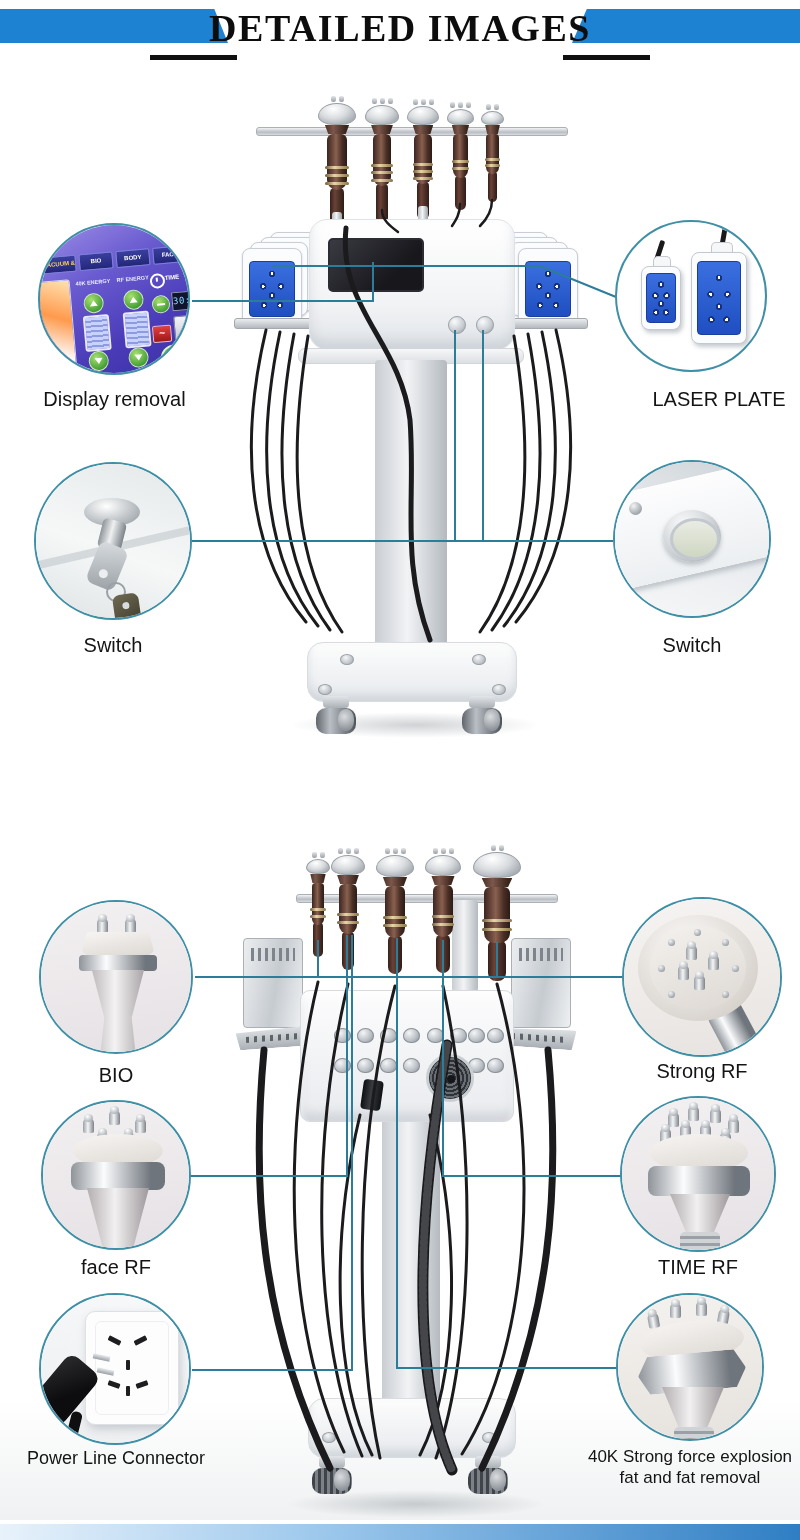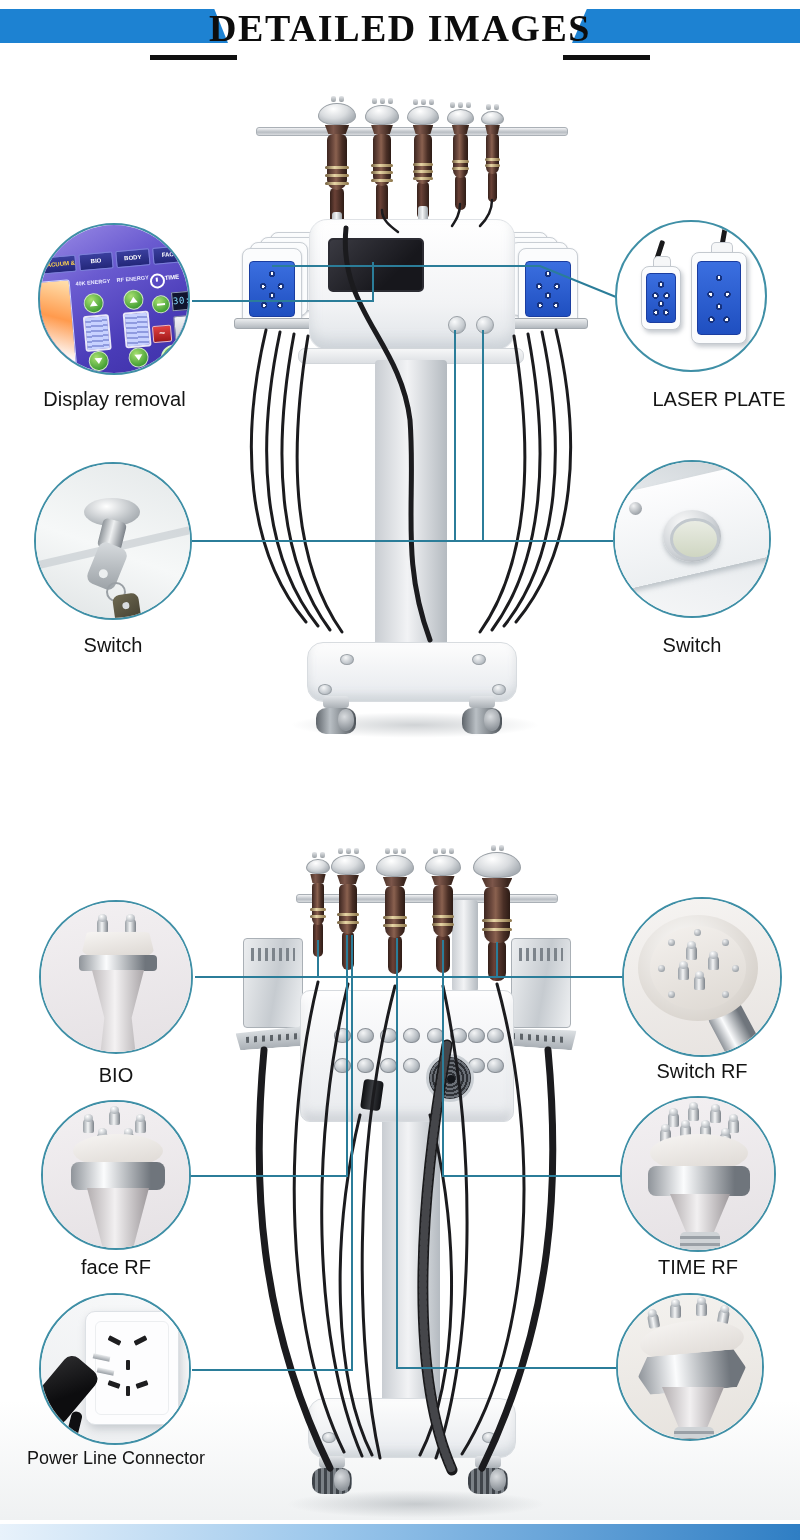--- a/index.html
+++ b/index.html
@@ -654,19 +654,23 @@
     <div class="band" style="left:20px;top:58px;width:108px;height:38px;transform:rotate(-5deg);clip-path:polygon(0 50%,10% 0,90% 0,100% 50%,90% 100%,10% 100%);"></div>
     <div class="conebody" style="left:44px;top:92px;width:62px;height:42px;"></div>
     <div class="ferrule" style="left:56px;top:132px;width:40px;height:16px;"></div>
   </div>
 
   <div class="label" style="left:32px;top:388px;width:165px;">Display removal</div>
   <div class="label" style="left:636px;top:388px;width:166px;">LASER PLATE</div>
   <div class="label" style="left:30px;top:634px;width:166px;">Switch</div>
   <div class="label" style="left:609px;top:634px;width:166px;">Switch</div>
   <div class="label" style="left:33px;top:1064px;width:166px;">BIO</div>
-  <div class="label" style="left:619px;top:1060px;width:166px;">Switch RF</div>
+  <div class="label" style="left:619px;top:1060px;width:166px;">Strong RF</div>
   <div class="label" style="left:33px;top:1256px;width:166px;">face RF</div>
   <div class="label" style="left:615px;top:1256px;width:166px;">TIME RF</div>
   <div class="label" style="left:6px;top:1448px;width:220px;font-size:18px;">Power Line Connector</div>
+  <div class="label small" style="left:580px;top:1446px;width:220px;">
+    <div>40K Strong force explosion</div>
+    <div>fat and fat removal</div>
+  </div>
 
   <div class="footstrip"></div>
 </div>
 
 </body></html>

